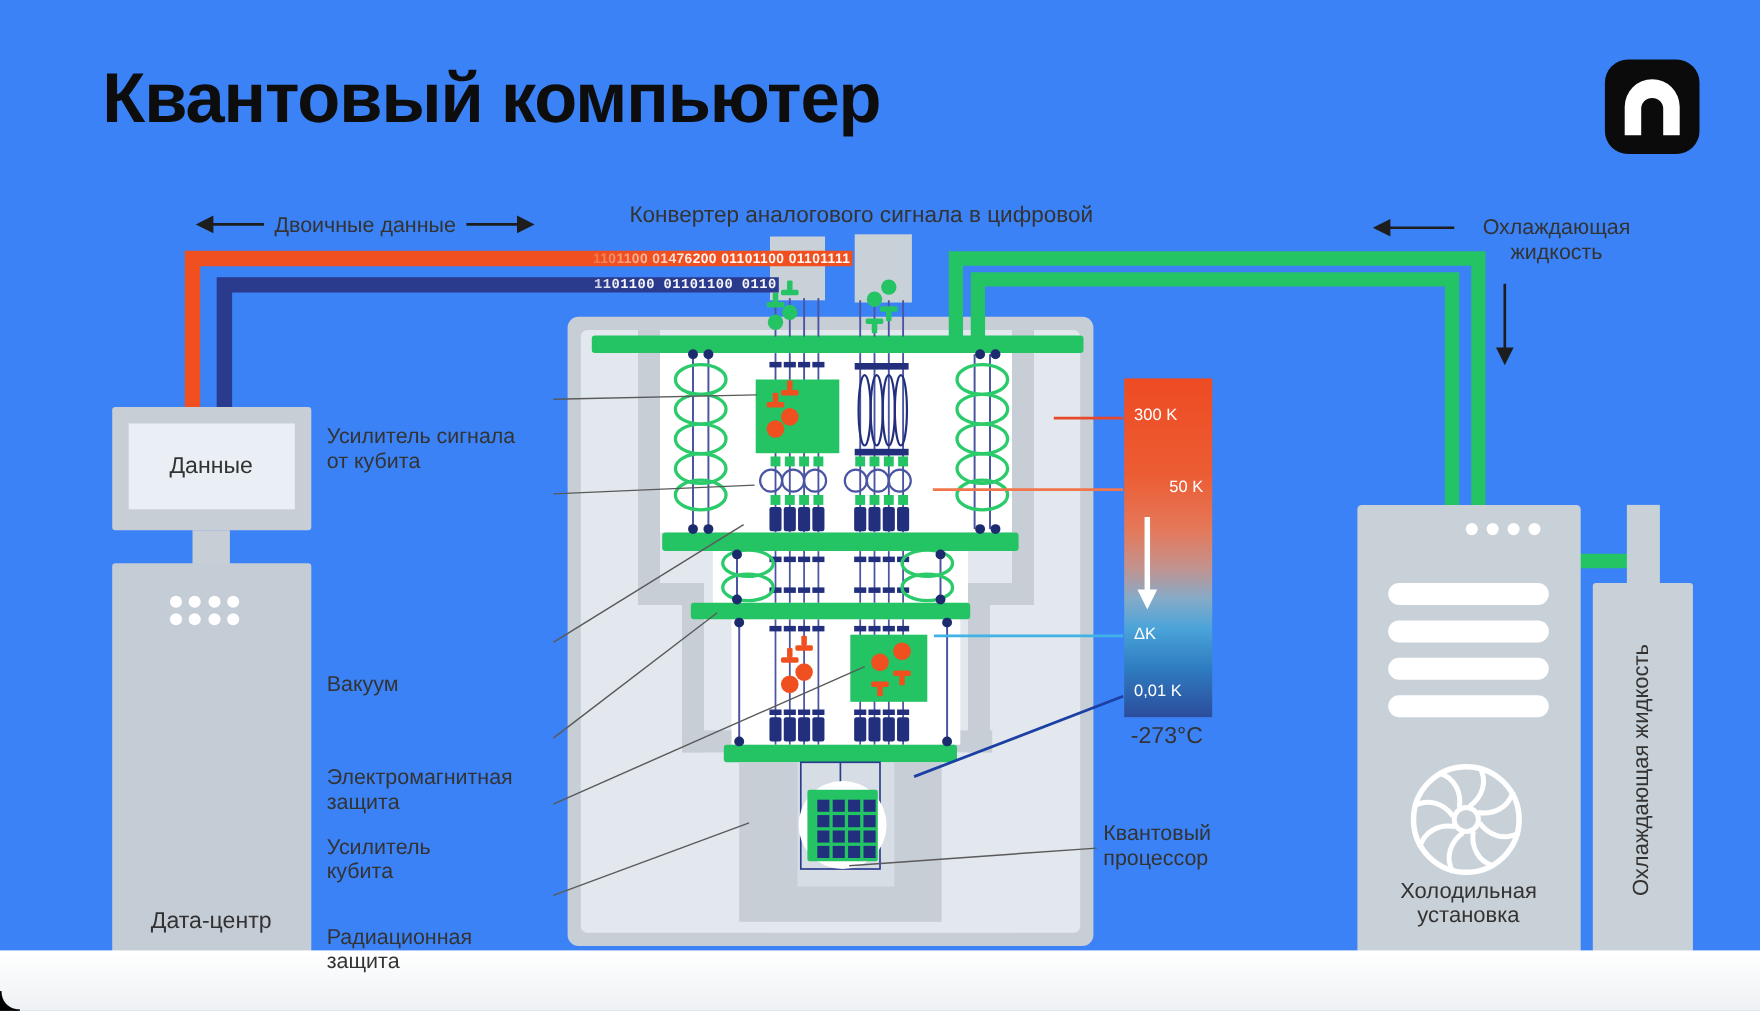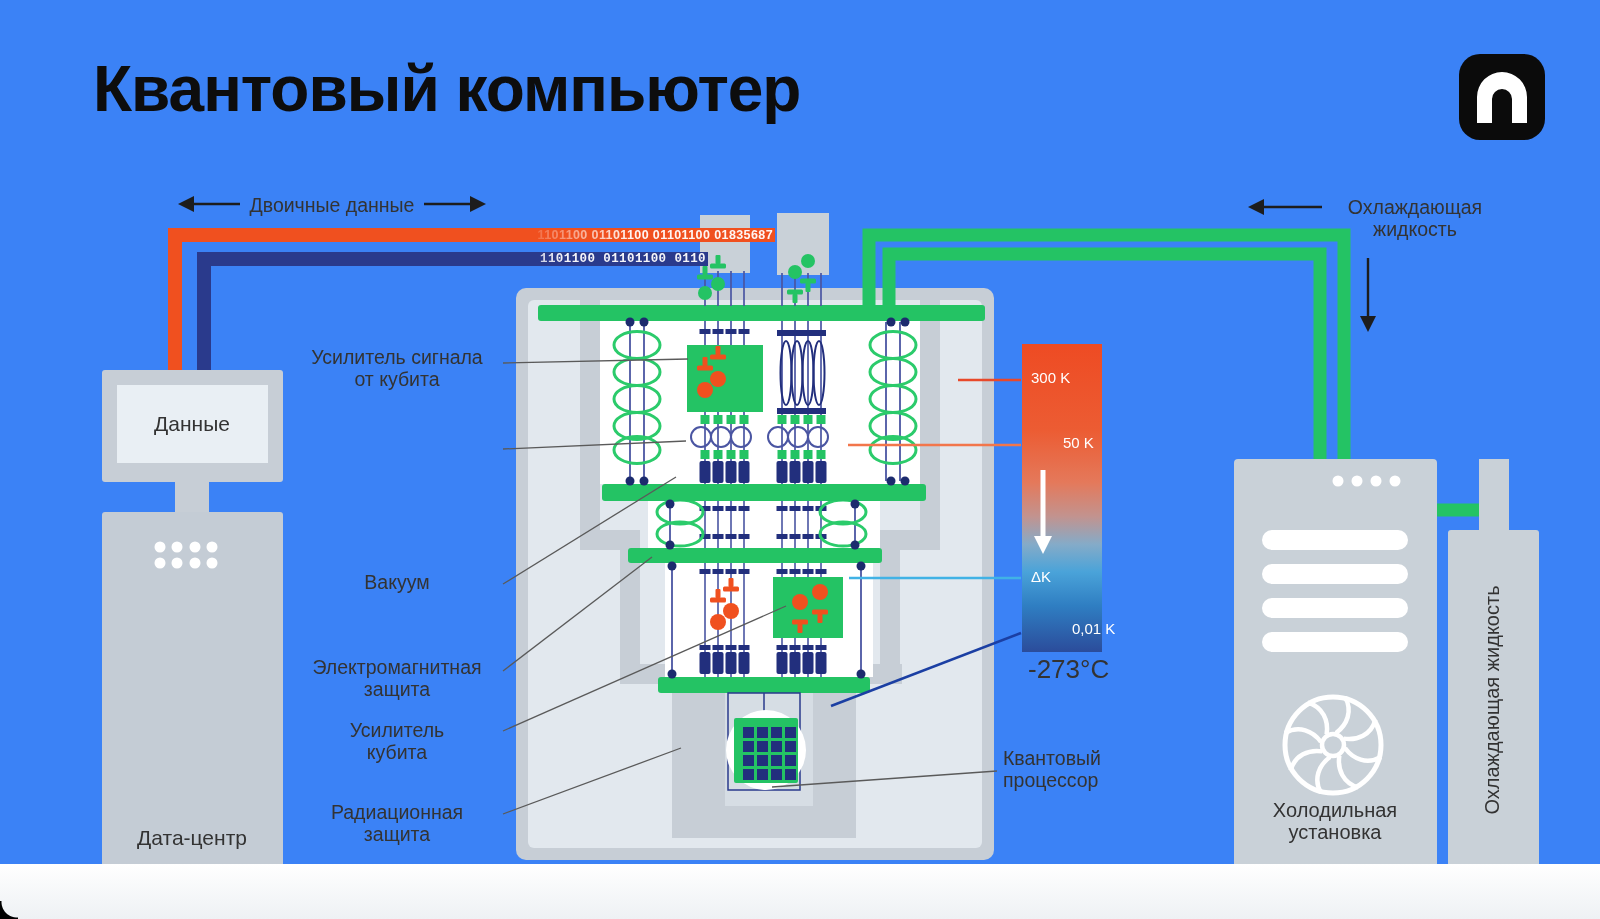--- a/index.html
+++ b/index.html
@@ -1,20 +1,20 @@
 <!DOCTYPE html>
 <html><head>
 <meta charset="utf-8">
 <style>
   html,body{margin:0;padding:0;background:#fff;}
   #page{position:relative;width:1600px;height:919px;background:#3b82f6;overflow:hidden;
         font-family:"Liberation Sans", sans-serif;}
   #art{position:absolute;left:0;top:0;}
   .lbl{position:absolute;color:#333;font-size:19.5px;line-height:22px;white-space:pre-line;z-index:3;}
-  .r{text-align:center;}
+  .r{text-align:left;margin-top:40px;}
   .c{text-align:center;}
   .title{position:absolute;left:93px;top:52px;font-size:64px;font-weight:bold;
          letter-spacing:-1px;color:#0d0d0d;z-index:3;}
   .bar-txt{position:absolute;color:#fff;font-weight:normal;font-size:15px;z-index:3;text-align:right;}
   .binary{position:absolute;font-size:12.5px;font-weight:bold;color:rgba(255,255,255,0.95);
           letter-spacing:0.4px;text-align:right;z-index:3;
           -webkit-mask-image:linear-gradient(to right,transparent,#000 45%);
           mask-image:linear-gradient(to right,transparent,#000 45%);}
   .vert{transform:rotate(-90deg);transform-origin:center center;}
   .grad-bottom{position:absolute;left:0;bottom:0;width:1600px;height:55px;z-index:1;
@@ -397,46 +397,47 @@
 
   <g>
     <rect x="1459" y="54" width="86" height="86" rx="21" fill="#0B0B0B"></rect>
     <path d="M1477,123 V97 A25,25 0 0 1 1527,97 V123 H1512 V99 A10,10 0 0 0 1492,99 V123 Z" fill="#ffffff"></path>
   </g>
 </svg>
 
 <div class="title">Квантовый компьютер</div>
 
 <div class="lbl c" style="left:232px;top:194px;width:200px;">Двоичные данные</div>
+<div class="lbl c" style="left:533px;top:185px;width:500px;font-size:20.5px;">Конвертер аналогового сигнала в цифровой</div>
 <div class="lbl c" style="left:1335px;top:196px;width:160px;">Охлаждающая
 жидкость</div>
 
-<div class="binary" style="left:515px;top:228px;width:258px;">1101100 01101100 01101100 01835687</div>
+<div class="binary" style="left:515px;top:228px;width:258px;">1101100 01476200 01101100 01101111</div>
 <div class="binary" style="left:448px;top:252px;width:258px;font-family:Liberation Mono, monospace;">1101100 01101100 0110</div>
 
 <div class="lbl c" style="left:92px;top:413px;width:200px;font-size:21px;">Данные</div>
 <div class="lbl c" style="left:92px;top:827px;width:200px;font-size:21px;">Дата-центр</div>
 
 <div class="lbl r" style="left:297px;top:346px;width:200px;">Усилитель сигнала
 от кубита</div>
 <div class="lbl r" style="left:297px;top:571px;width:200px;">Вакуум</div>
 <div class="lbl r" style="left:297px;top:656px;width:200px;">Электромагнитная
 защита</div>
 <div class="lbl r" style="left:297px;top:719px;width:200px;">Усилитель
 кубита</div>
 <div class="lbl r" style="left:297px;top:801px;width:200px;">Радиационная
 защита</div>
 <div class="lbl" style="left:1003px;top:747px;width:160px;">Квантовый
 процессор</div>
 
 <div class="bar-txt" style="left:1031px;top:369px;">300 K</div>
 <div class="bar-txt" style="left:1063px;top:434px;">50 K</div>
 <div class="bar-txt" style="left:1031px;top:568px;">ΔK</div>
-<div class="bar-txt" style="left:1031px;top:620px;margin-left:41px;">0,01 K</div>
-<div class="lbl" style="left:1028px;top:658px;font-size:26px;">-273°C</div>
+<div class="bar-txt" style="left:1031px;top:620px;">0,01 K</div>
+<div class="lbl" style="left:1028px;top:658px;font-size:21px;">-273°C</div>
 
 <div class="lbl c" style="left:1255px;top:799px;width:160px;font-size:20px;">Холодильная
 установка</div>
 <div class="lbl c vert" style="left:1313px;top:688px;width:360px;height:24px;font-size:20px;">Охлаждающая жидкость</div>
 
 <div class="grad-bottom"></div>
 <div class="corner-bl"></div>
 </div>
 
 </body></html>

